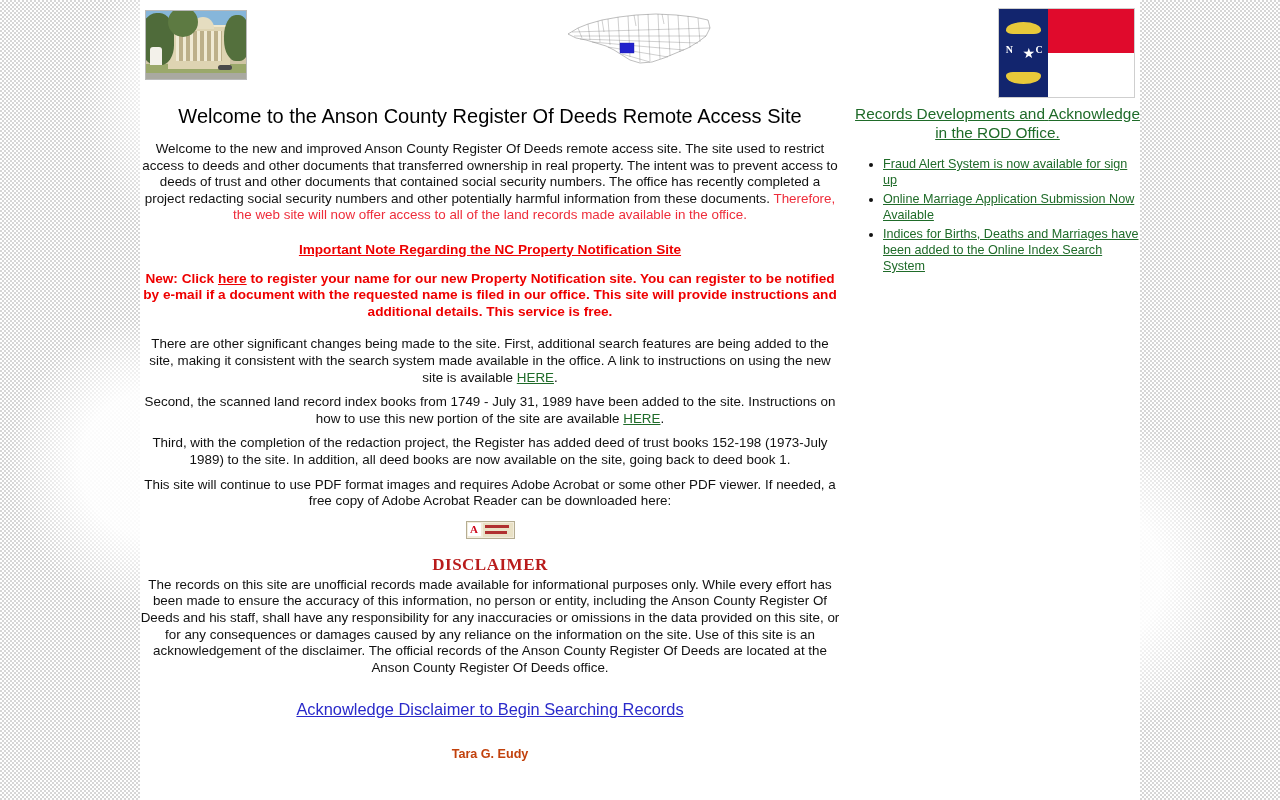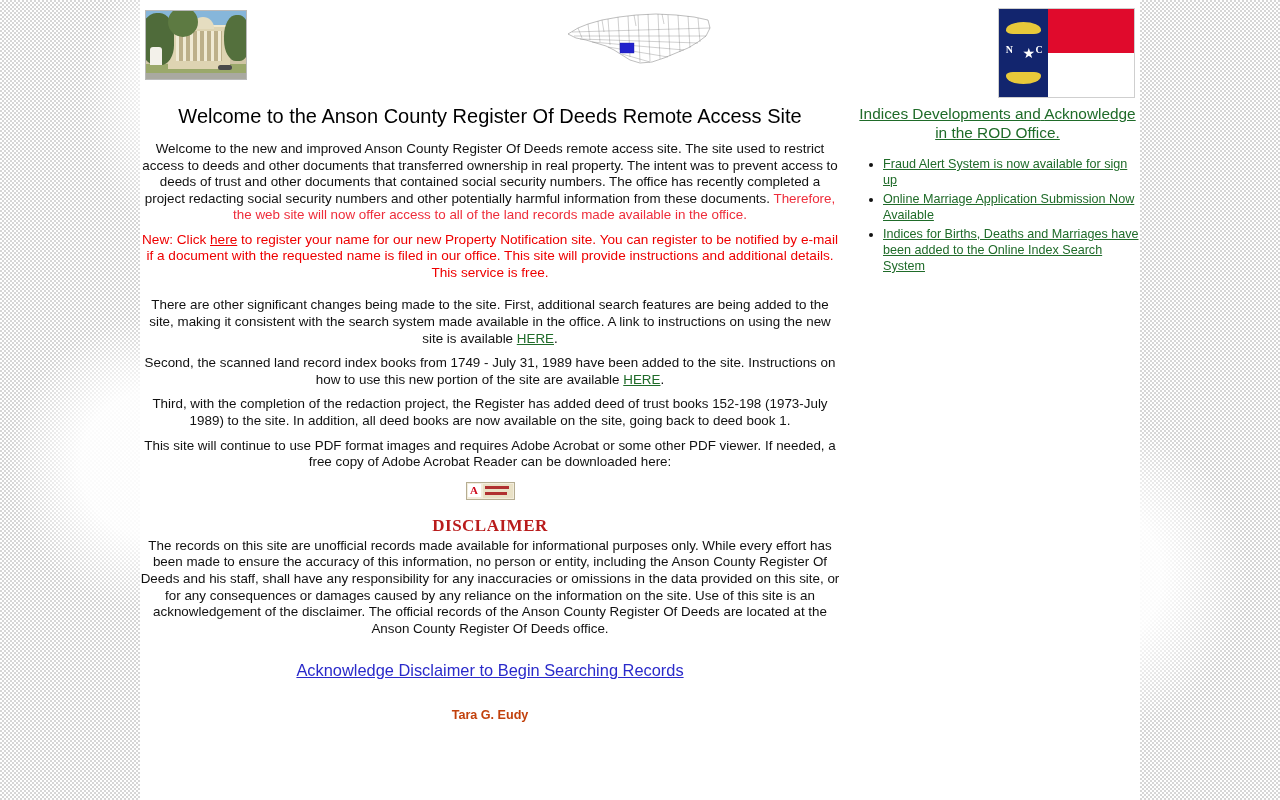--- a/index.html
+++ b/index.html
@@ -142,21 +142,21 @@
   .note-heading {
     margin: 18px 0 14px 0;
     font-size: 13.6px;
     font-weight: bold;
     color: #ee0000;
     text-decoration: underline;
   }
 
   .red-block {
     color: #ee0000;
-    font-weight: normal;
+    font-weight: bold;
     font-size: 13.6px;
     line-height: 16.5px;
     margin: 0 0 16px 0;
   }
   .red-block a { color: #ee0000; text-decoration: underline; }
 
   .spaced { margin-top: 16px; }
 
   a.green-link { color: #1f6b29; text-decoration: underline; }
 
@@ -286,20 +286,21 @@
       <div class="flag-nc-c">C</div>
     </div>
   </div>
 
   <div class="main-col">
 
     <h1 class="welcome-title">Welcome to the Anson County Register Of Deeds Remote Access Site</h1>
 
     <p class="body-par"><span>Welcome to the new and improved Anson County Register Of Deeds remote access site. The site used to restrict access to deeds and other documents that transferred ownership in real property. The intent was to prevent access to deeds of trust and other documents that contained social security numbers. The office has recently completed a project redacting social security numbers and other potentially harmful information from these documents. </span><span class="red-inline">Therefore, the web site will now offer access to all of the land records made available in the office.</span></p>
 
+    <div class="note-heading">Important Note Regarding the NC Property Notification Site</div>
 
     <p class="red-block"><span>New: Click </span><a href="#">here</a><span> to register your name for our new Property Notification site. You can register to be notified by e-mail if a document with the requested name is filed in our office. This site will provide instructions and additional details. This service is free.</span></p>
 
     <p class="body-par spaced"><span>There are other significant changes being made to the site. First, additional search features are being added to the site, making it consistent with the search system made available in the office. A link to instructions on using the new site is available </span><a class="green-link" href="#">HERE</a><span>.</span></p>
 
     <p class="body-par spaced"><span>Second, the scanned land record index books from 1749 - July 31, 1989 have been added to the site. Instructions on how to use this new portion of the site are available </span><a class="green-link" href="#">HERE</a><span>.</span></p>
 
     <p class="body-par spaced">Third, with the completion of the redaction project, the Register has added deed of trust books 152-198 (1973-July 1989) to the site. In addition, all deed books are now available on the site, going back to deed book 1.</p>
 
     <p class="body-par spaced">This site will continue to use PDF format images and requires Adobe Acrobat or some other PDF viewer. If needed, a free copy of Adobe Acrobat Reader can be downloaded here:</p>
@@ -318,21 +319,21 @@
 
     <div class="ack-link-wrap">
       <a class="ack-link" href="#">Acknowledge Disclaimer to Begin Searching Records</a>
     </div>
 
     <div class="signature">Tara G. Eudy</div>
   </div>
 
   <div class="side-col">
     <div class="side-title">
-      <a href="#"><span>Indices Developments and</span>
+      <a href="#"><span>Records Developments and</span>
         <span>Acknowledge in the ROD Office.</span></a>
     </div>
 
     <ul class="side-list">
       <li>
         <a href="#">Fraud Alert System is now available for sign up</a>
       </li>
       <li>
         <a href="#">Online Marriage Application Submission Now Available</a>
       </li>

